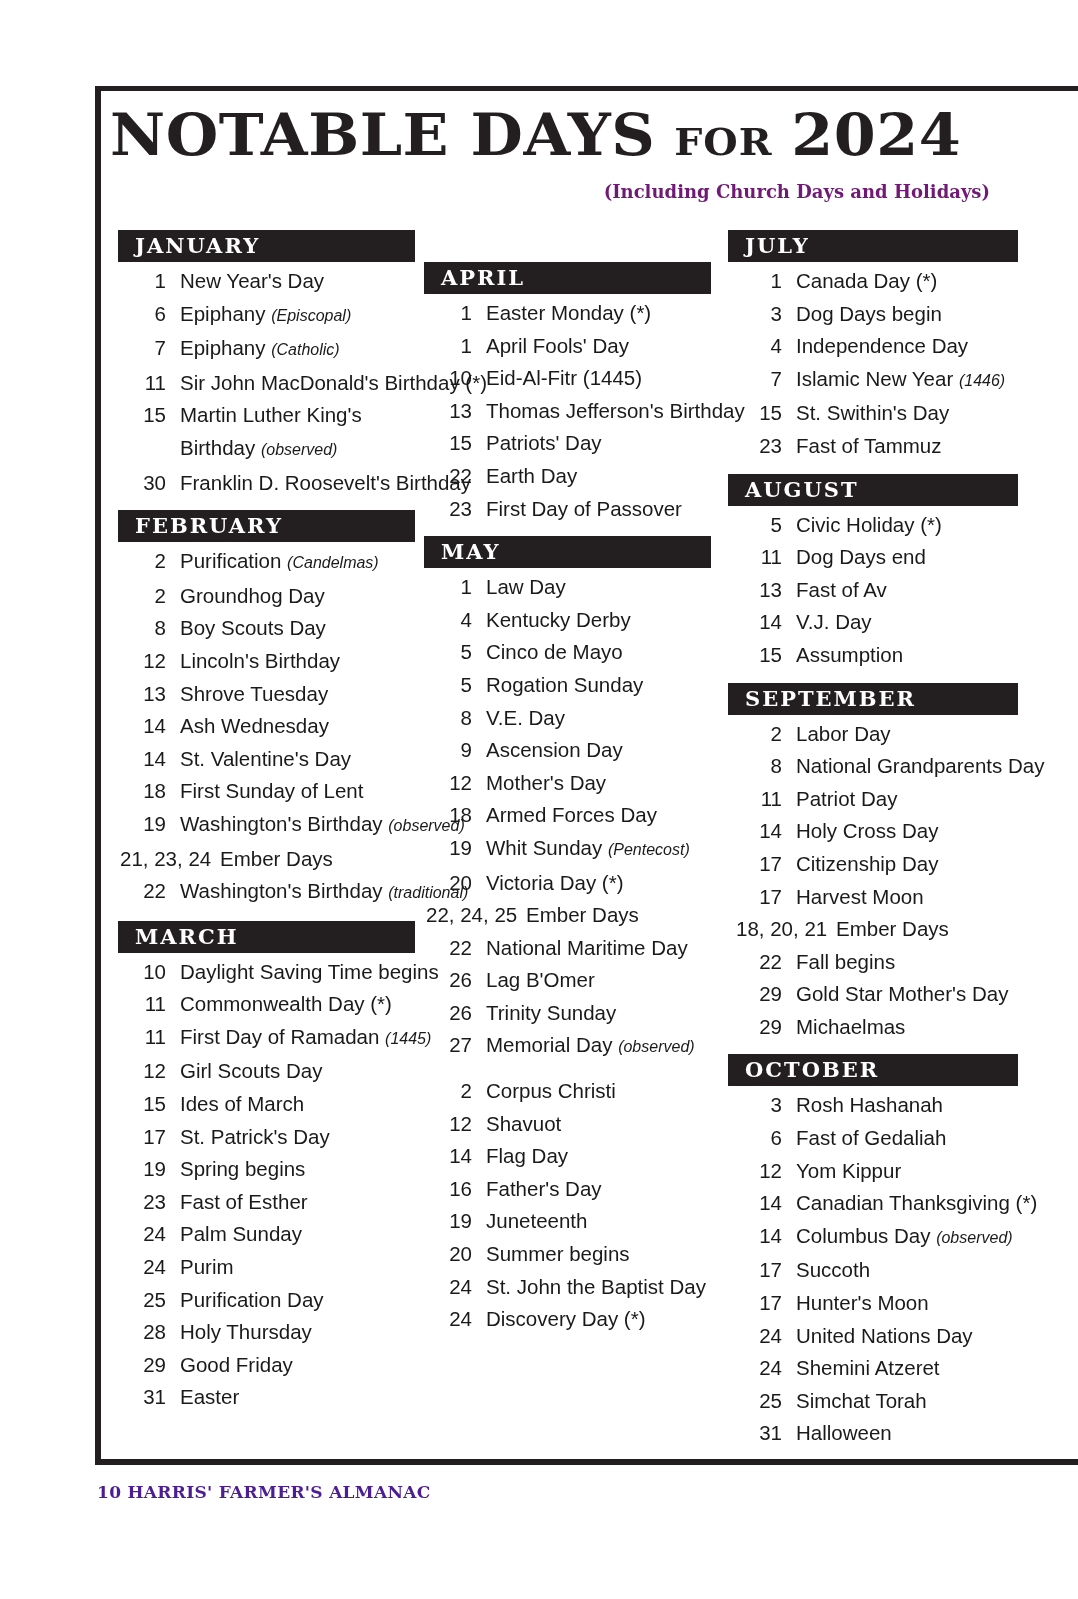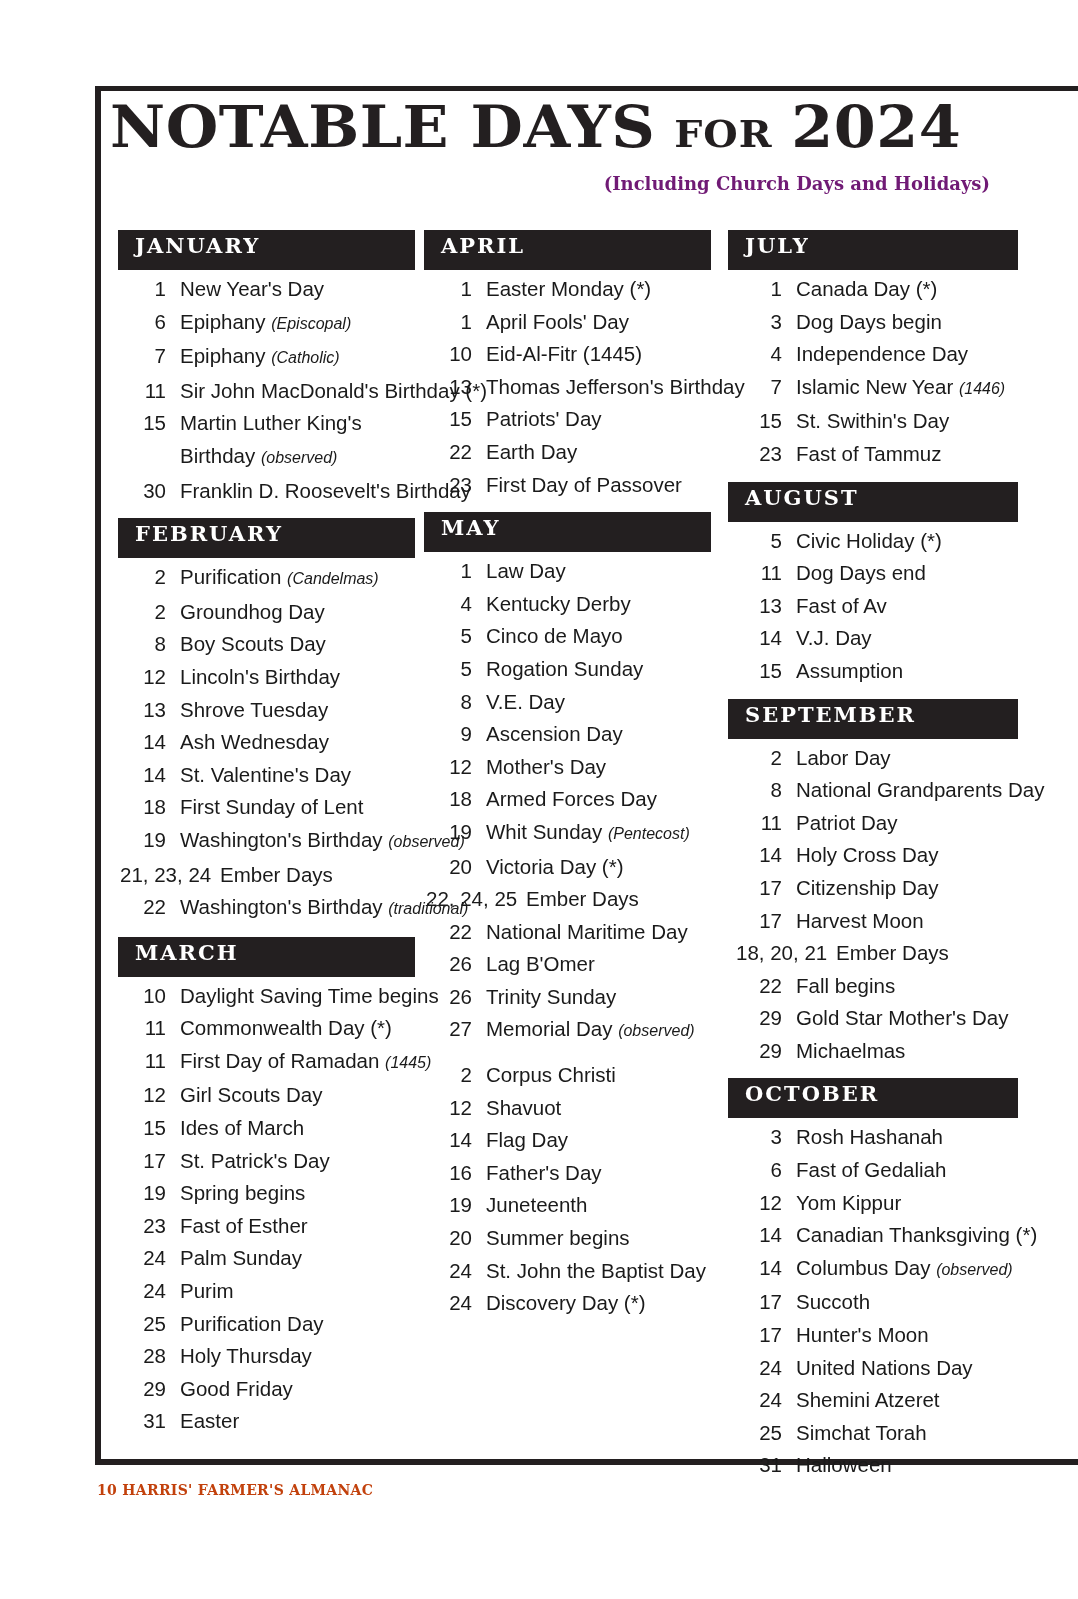--- a/index.html
+++ b/index.html
@@ -26,21 +26,21 @@
     border-left: 6px solid #231f20;
     border-top: 5px solid #231f20;
     border-bottom: 6px solid #231f20;
     box-sizing: border-box;
   }
 
   
   #masthead {
     position: absolute;
     left: 110px;
-    top: 96px;
+    top: 104px;
     width: 900px;
   }
   #main-title {
     font-family: "DejaVu Serif", "Liberation Serif", serif;
     font-weight: bold;
     font-size: 58px;
     line-height: 62px;
     letter-spacing: 0.5px;
     color: #231f20;
     white-space: nowrap;
@@ -71,37 +71,37 @@
     left: 110px;
     top: 230px;
     width: 900px;
     display: flex;
     gap: 0;
   }
   .column {
     width: 305px;
     flex: 0 0 305px;
   }
-  .column.col-2 { margin-left: 3px; }
+  .column.col-2 { margin-left: 3px; margin-top: 32px; }
   .column.col-3 { margin-left: 5px; }
 
   
   .month-block { margin-bottom: 0; }
   .month-header {
     background: #231f20;
     color: #ffffff;
     font-family: "DejaVu Serif", "Liberation Serif", serif;
     font-weight: bold;
     font-size: 21px;
     line-height: 27px;
     letter-spacing: 2.0px;
     padding: 2px 0 3px 17px;
     margin-bottom: 3px;
     box-sizing: border-box;
-    height: 40px;
+    height: 32px;
     overflow: hidden;
   }
   .col-1 .month-header { margin-left: 8px; width: 297px; }
   .col-2 .month-header { margin-left: 6px; width: 287px; }
   .col-3 .month-header { width: 290px; }
 
   .entries { list-style: none; margin: 0; padding: 0; }
 
   .entry {
     display: flex;
@@ -143,23 +143,23 @@
   
   .gap-before { margin-top: 11px; }
 
   
   #footer {
     position: absolute;
     left: 97px;
     top: 1482px;
     font-family: "DejaVu Serif", "Liberation Serif", serif;
     font-weight: bold;
-    font-size: 14px;
+    font-size: 17px;
     letter-spacing: 0.3px;
-    color: #c2410c;
+    color: #4c1d95;
     white-space: nowrap;
     text-align: right;
   }
 </style>
 </head>
 <body>
 
 <div id="page-frame"></div>
 
 <div id="masthead">

